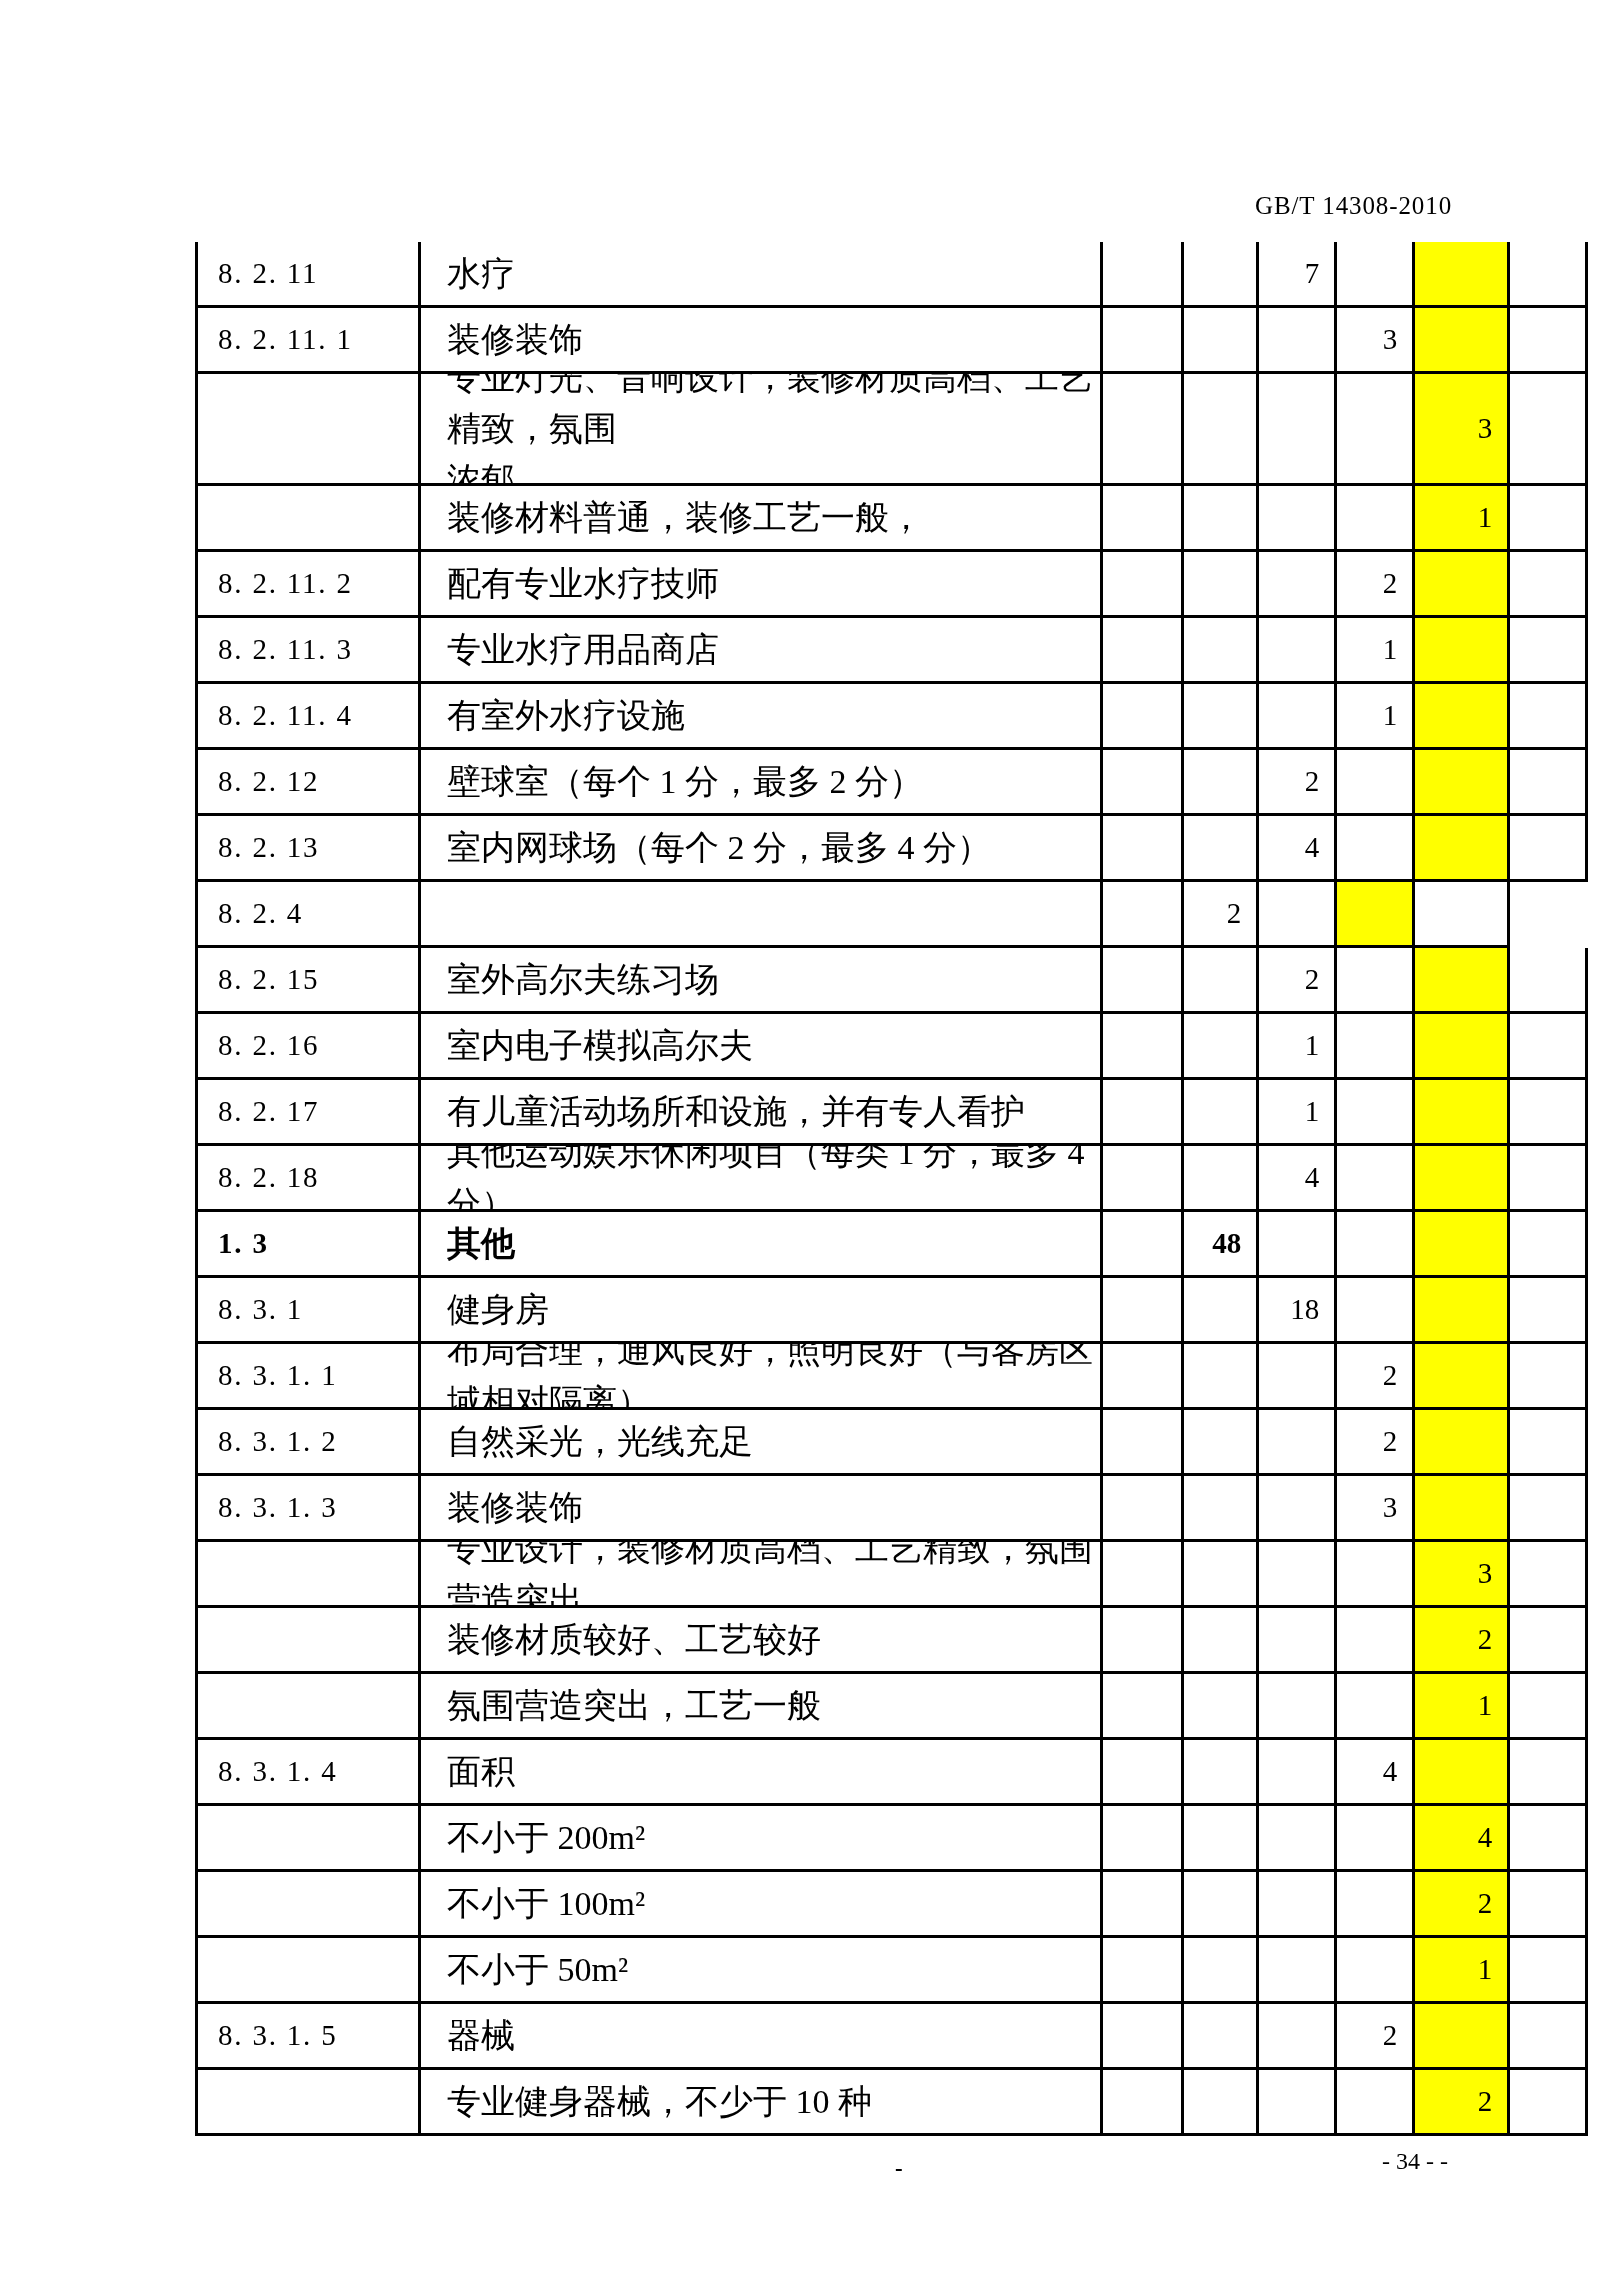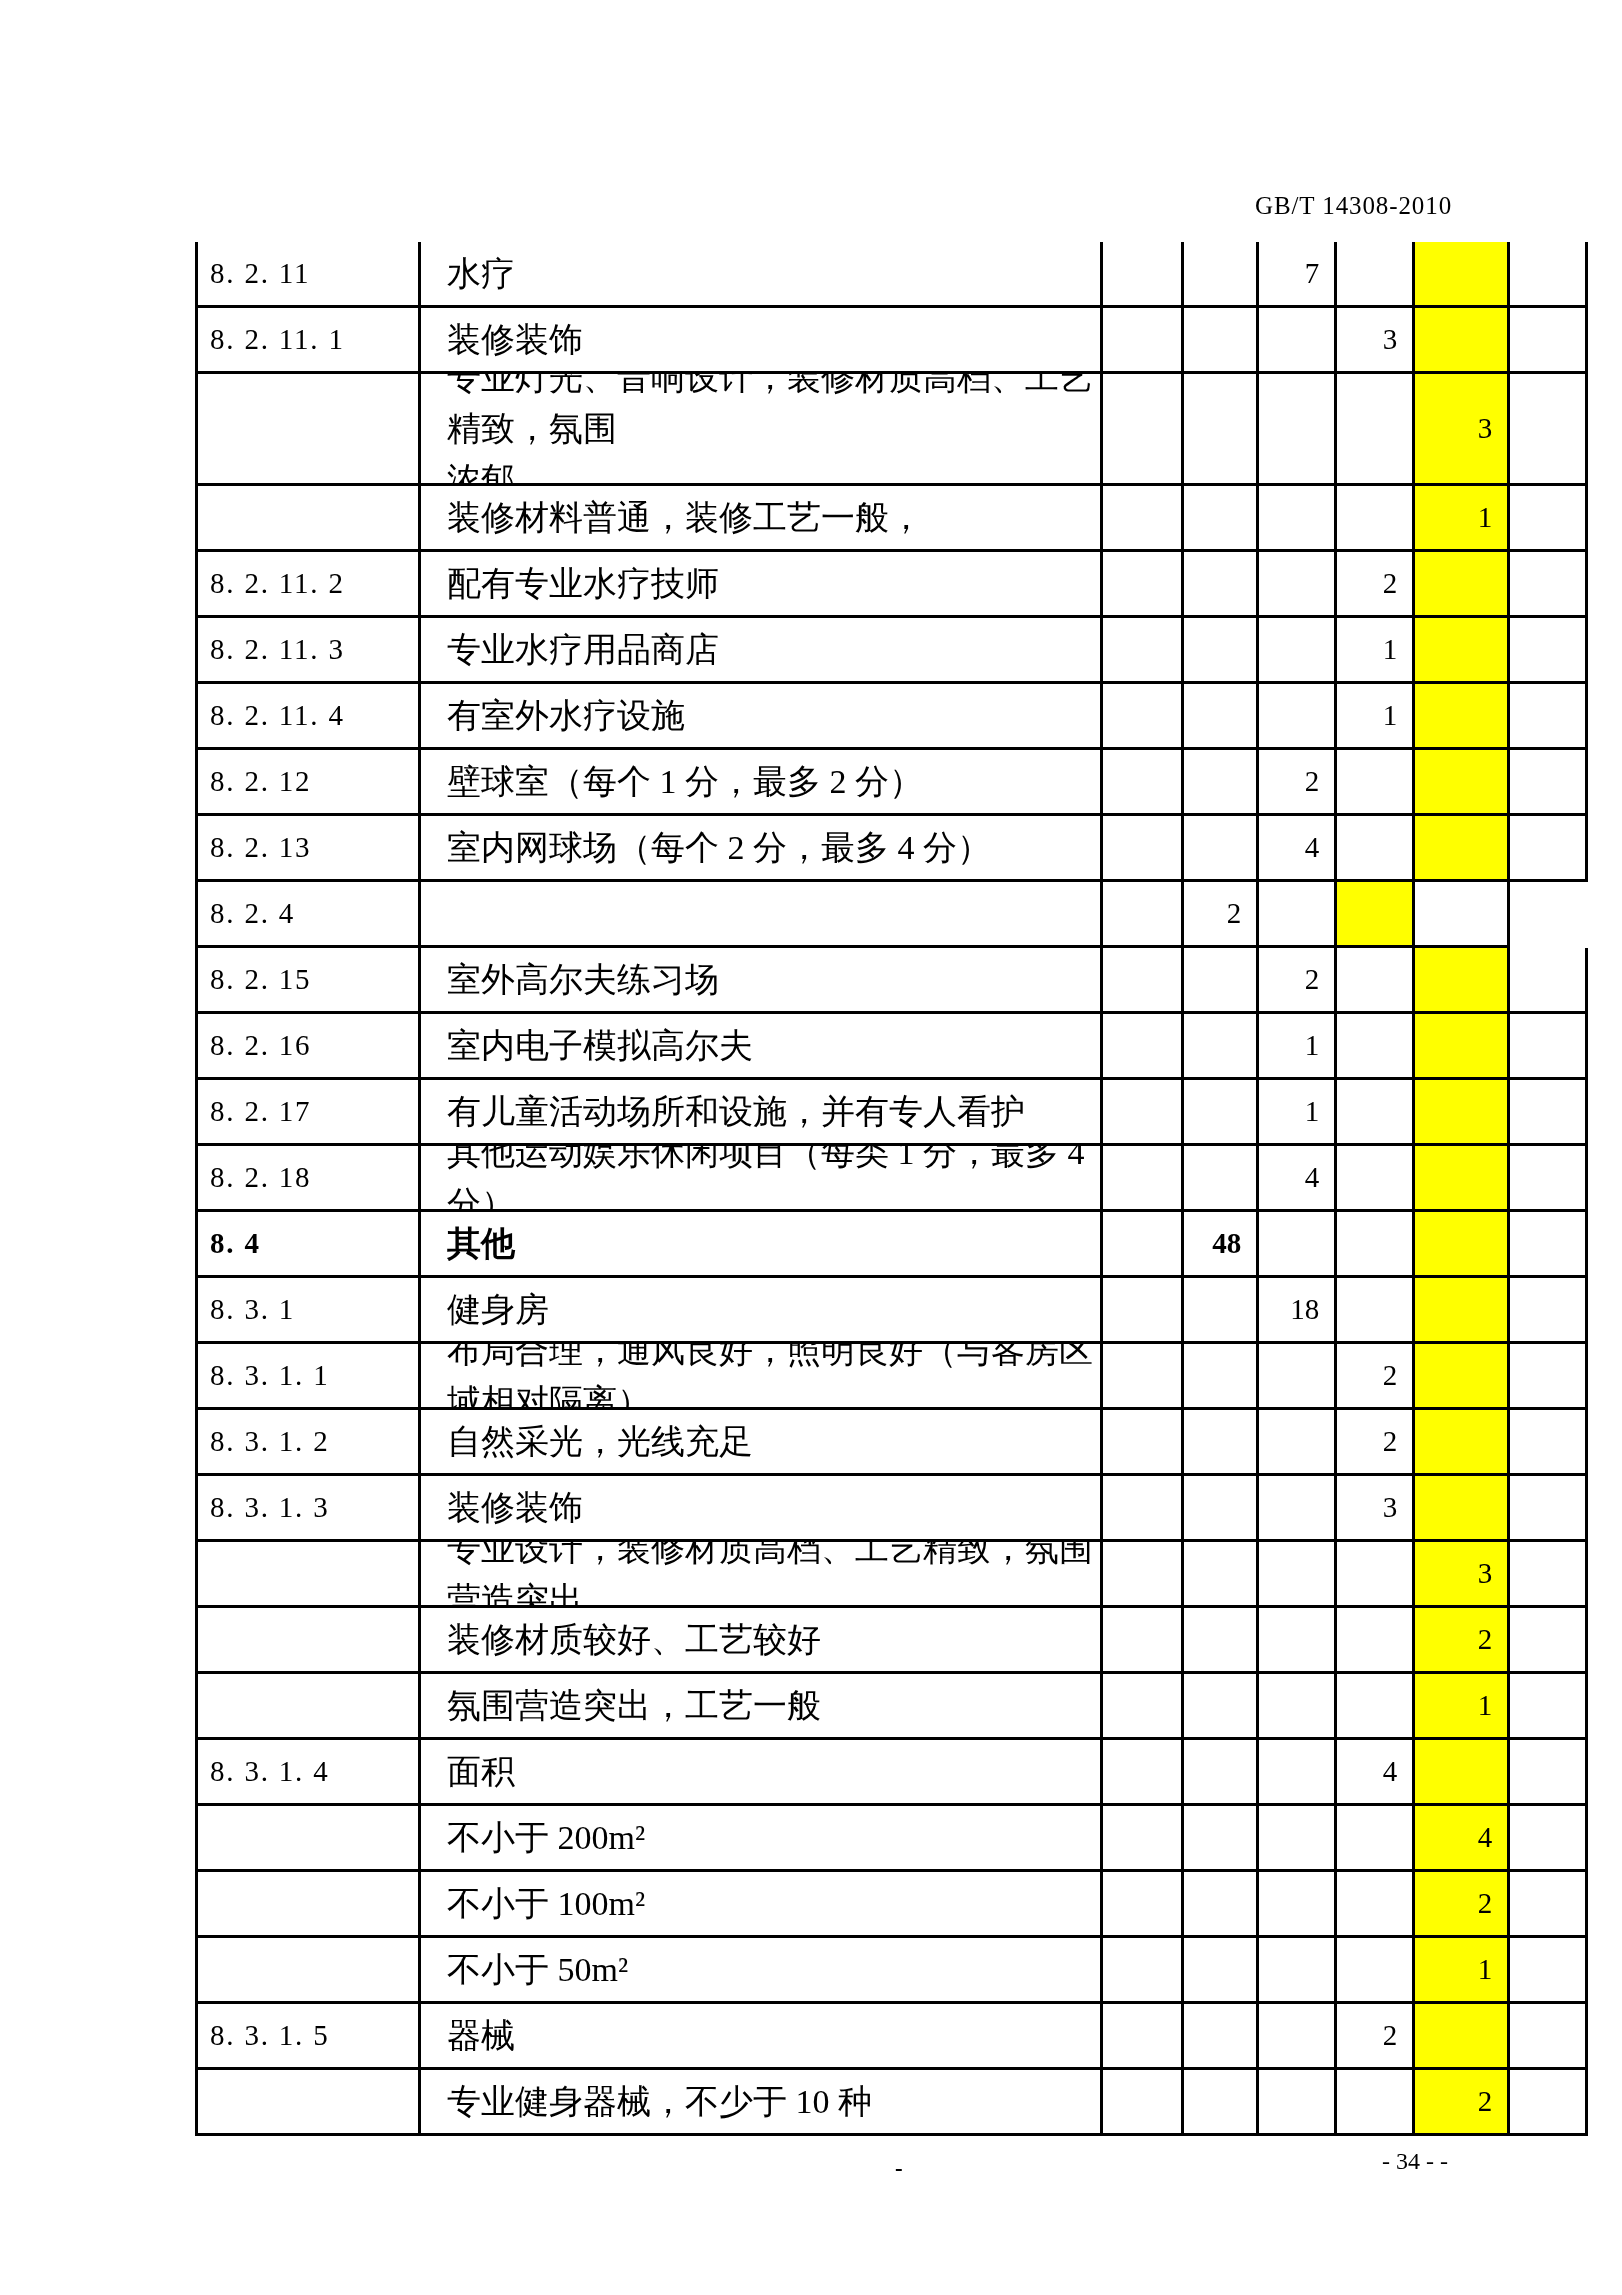--- a/index.html
+++ b/index.html
@@ -34,21 +34,21 @@
   .t-row.bold .cell{font-weight:bold;}
   .cell{
     box-sizing:border-box;
     border-right:3.7px solid #000;
     border-bottom:3.7px solid #000;
     display:flex;
     align-items:center;
     overflow:hidden;
   }
   .cell.code{
-    padding-left:12px;
+    padding-left:20px;
     font-size:29px;
     letter-spacing:1.8px;
     white-space:nowrap;
   }
   .cell.desc{
     padding-left:26px;
     padding-right:5.5px;
     font-size:34px;
     line-height:1.5;
     white-space:pre-line;
@@ -213,21 +213,21 @@
       <div class="cell code">8. 2. 18</div>
       <div class="cell desc">其他运动娱乐休闲项目（每类 1 分，最多 4 分）</div>
       <div class="cell num"></div>
       <div class="cell num"></div>
       <div class="cell num">4</div>
       <div class="cell num"></div>
       <div class="cell num hl"></div>
       <div class="cell num"></div>
     </div>
     <div class="t-row bold">
-      <div class="cell code">8. 4</div>
+      <div class="cell code">1. 3</div>
       <div class="cell desc">其他</div>
       <div class="cell num"></div>
       <div class="cell num">48</div>
       <div class="cell num"></div>
       <div class="cell num"></div>
       <div class="cell num hl"></div>
       <div class="cell num"></div>
     </div>
     <div class="t-row">
       <div class="cell code">8. 3. 1</div>

